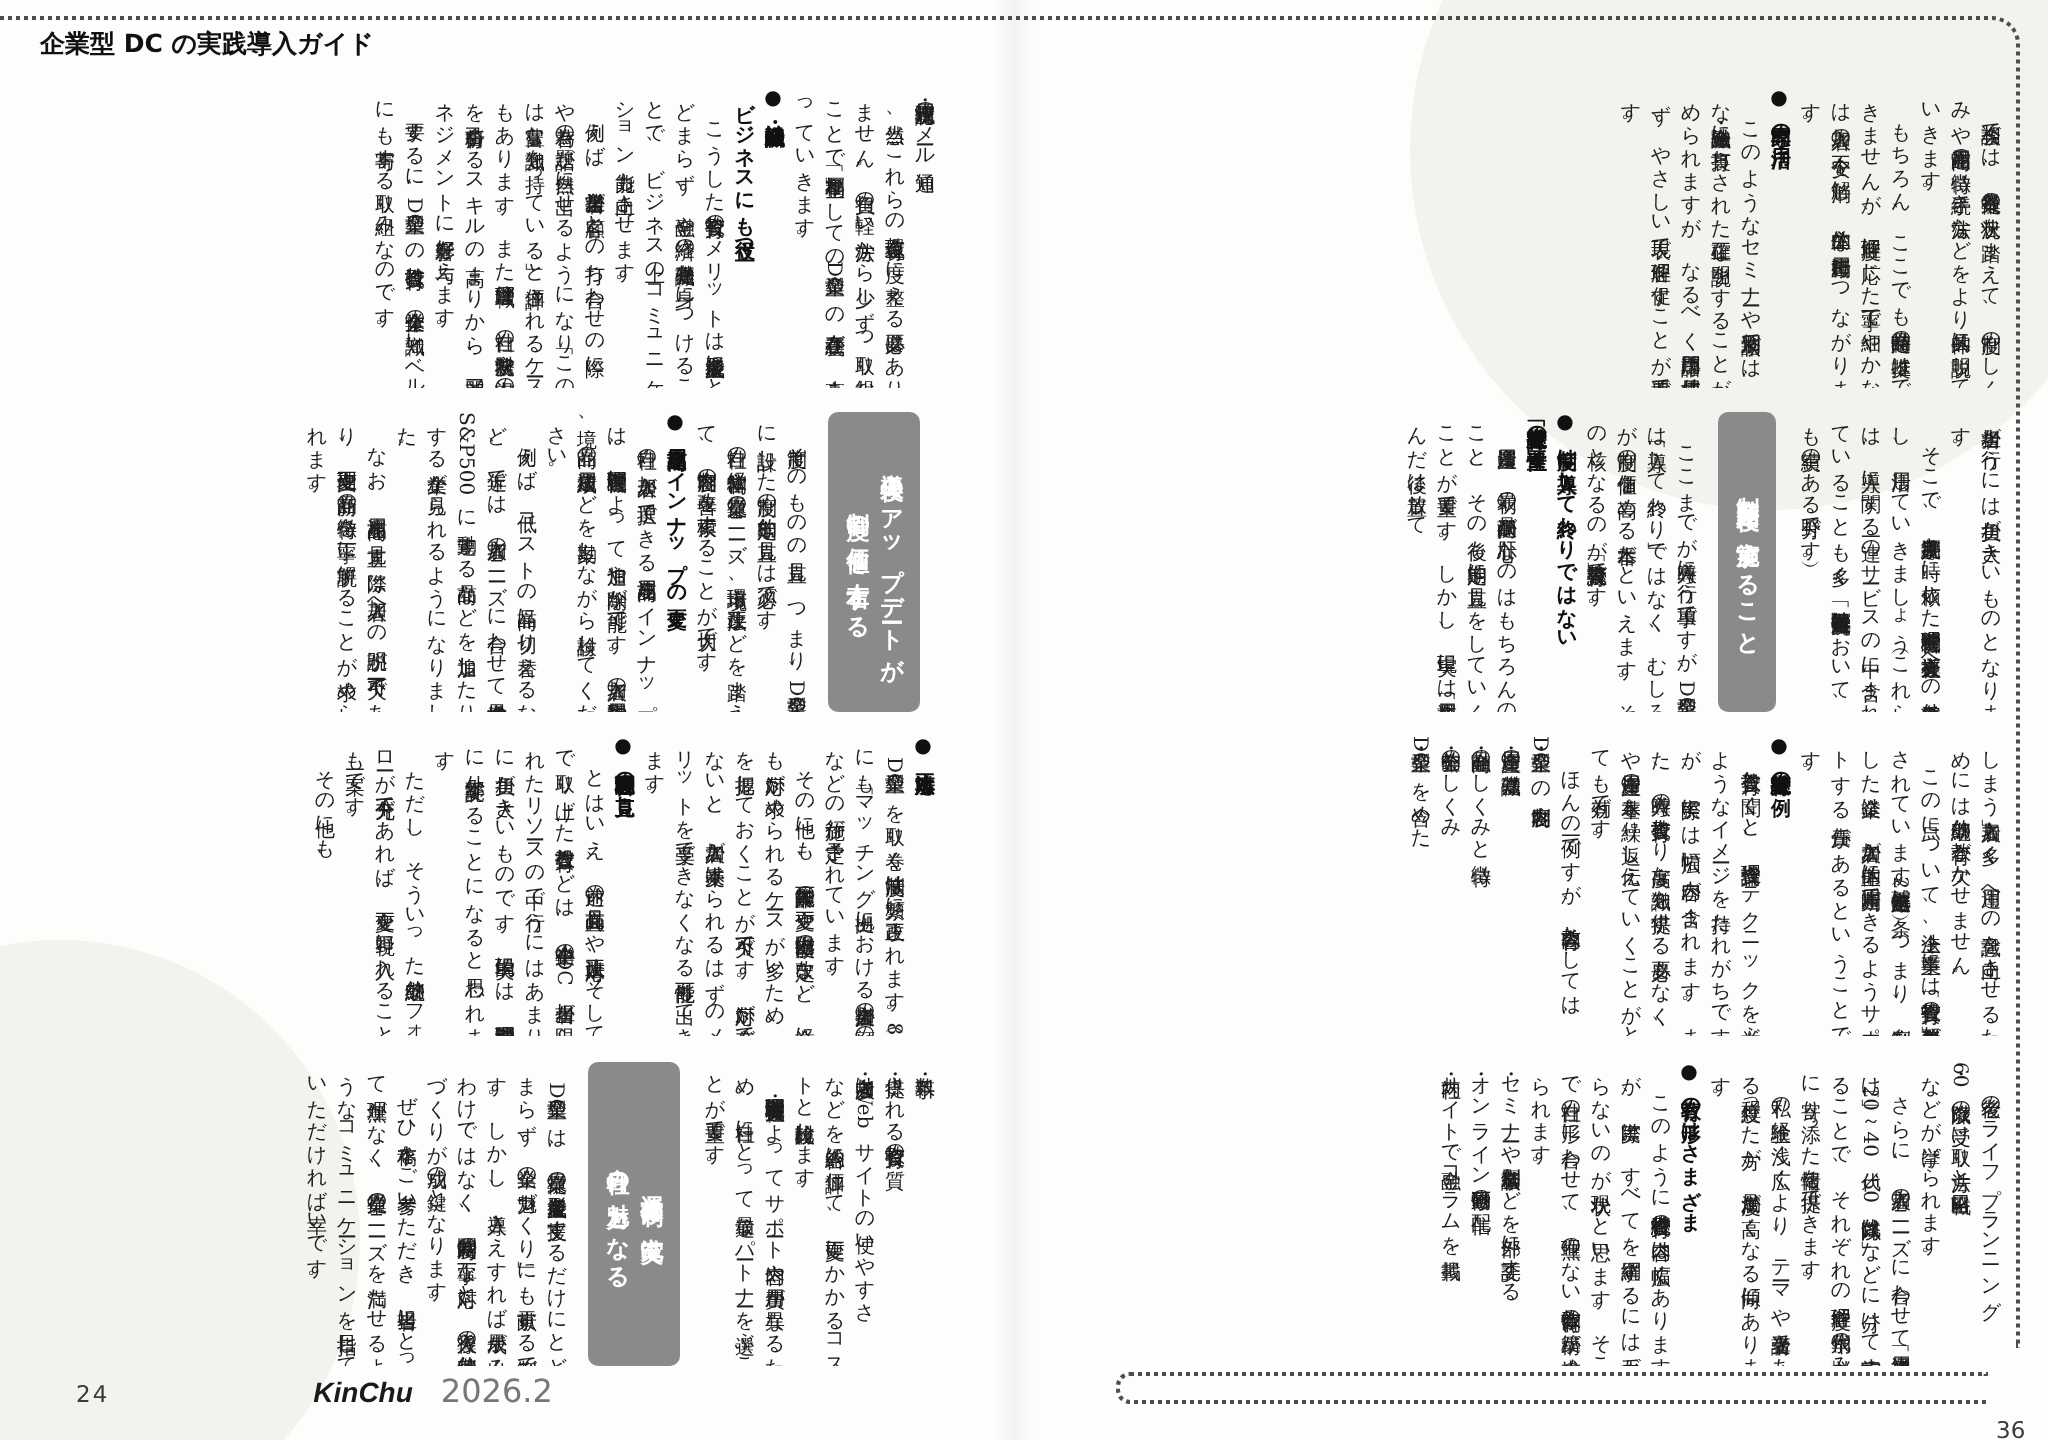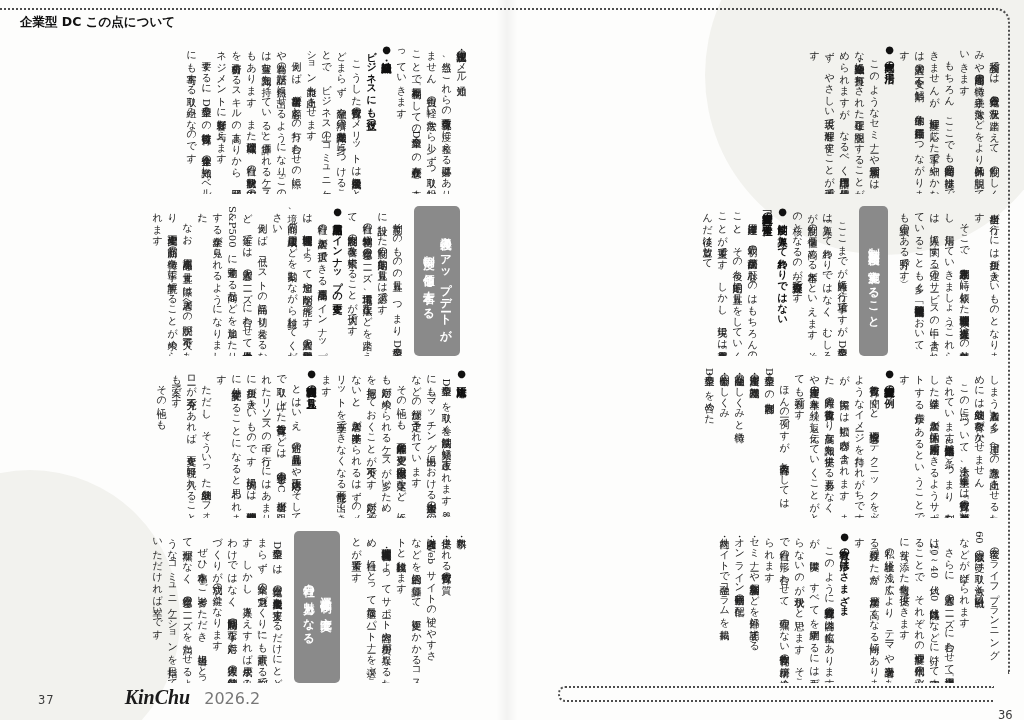--- a/index.html
+++ b/index.html
@@ -29,39 +29,39 @@
   .licont{padding-top:1em;}
   .li{padding-top:1em;text-indent:-1em;}
   .h{font-weight:bold;white-space:pre-line;font-family:"DejaVu Sans",sans-serif;color:#111;}
   .graybox{background:#8a8a8a;color:#fff;border-radius:5px;margin:0 9px;padding:7px 6px;
       font-family:"DejaVu Sans",sans-serif;font-weight:bold;font-size:11.5px;line-height:17px;
       letter-spacing:1.5px;text-align:center;}
   .graybox div{margin:0;}
   .footer-left{position:absolute;left:38px;top:686px;z-index:3;display:flex;align-items:baseline;gap:14px;
       font-family:"DejaVu Sans",sans-serif;}
   .pageno{font-size:11.5px;color:#3a3a3a;letter-spacing:1px;}
-  .logo{font-family:Liberation Serif, serif;font-style:italic;font-weight:bold;font-size:20px;color:#1a1a1a;
-      margin-left:56px;}
+  .logo{font-family:Liberation Sans, sans-serif;font-style:italic;font-weight:bold;font-size:14px;color:#1a1a1a;
+      margin-left:88px;}
   .issue{font-size:16px;color:#777;}
   .pageno-right{position:absolute;left:998px;top:689px;z-index:3;
       font-family:"DejaVu Sans",sans-serif;font-size:11.5px;color:#3a3a3a;margin-top:19px;}
 </style>
 </head>
 <body>
 
 <div class="sheet">
 
   <div class="decor-circle circle-tr"></div>
   <div class="decor-circle circle-bl"></div>
   <div class="spine"></div>
 
   <div class="dotted-frame"></div>
   <div class="dotted-bottom"></div>
 
-  <div class="page-title">企業型 DC この点について</div>
+  <div class="page-title">企業型 DC の実践導入ガイド</div>
 
   <div>
     <div class="band lp b1">
         <p class="blk li">・運用状況確認のメール通知</p>
         <p class="blk p">当然、これらの教育環境を一度に整える必要はありません。負担の軽い方法から少しずつ取り組むことで「福利厚生」としての企業型DCの存在意義が、高まっていきます。</p>
         <p class="blk h">●金融・経済知識は
 ビジネスにも役立つ</p>
         <p class="blk p">こうした投資教育のメリットは老後資産形成にとどまらず、金融や経済の基礎知識を身につけることで、ビジネス上のコミュニケーション能力も向上させます。</p>
         <p class="blk p">例えば、営業担当者が顧客との打ち合わせの際に、金利動向や為替の話題が自然に出せるようになり「この人は豊富な知識を持っている」と評価されるケースもあります。また管理職層は、自社の財務状況や市況の変化を自己分析するスキルの高まりから、部門マネジメントに好影響を与えます。</p>
         <p class="blk p">要するに、企業型DCの投資教育は、企業全体の知識レベル向上にも寄与する取り組みなのです。</p>
@@ -140,19 +140,19 @@
         <p class="blk p">私の経験上、浅く広くより、テーマや受講者をある程度絞った方が、満足度が高くなる傾向にあります。</p>
         <p class="blk h">●教育の形はさまざま</p>
         <p class="blk p">このように継続投資教育の内容は幅広くありますが、実際は、すべてを網羅するには手が回らないのが現状かと思います。そこで自社の形に合わせて、無理のない教育体制の構築が求められます。</p>
         <p class="blk li">・セミナーや個別相談会などを外部に委託する</p>
         <p class="blk li">・オンライン研修動画の配信</p>
         <p class="blk li">・社内サイトで金融コラムを掲載</p>
       </div>
   </div>
 
   <div class="footer-left">
-    <span class="pageno">37</span>
+    <span class="pageno">24</span>
     <span class="logo">KinChu</span>
     <span class="issue">2026.2</span>
   </div>
   <div class="pageno-right">36</div>
 
 </div>
 
 </body></html>

